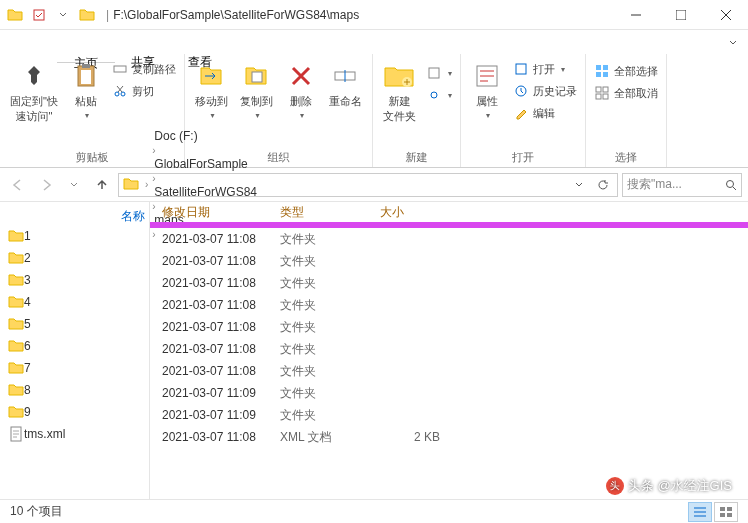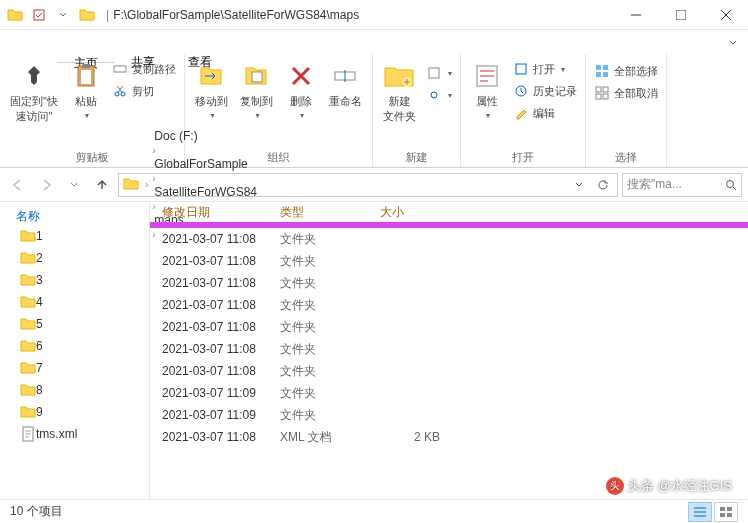--- a/index.html
+++ b/index.html
@@ -35,21 +35,21 @@
 .nav-arrow.enabled { color: #555; }
 .addr { flex: 1; height: 24px; border: 1px solid #ccc; display: flex; align-items: center; padding: 0 2px; background: #fff; }
 .addr .folder-ico { width: 18px; height: 18px; margin: 0 2px; }
 .crumb { padding: 0 4px; color: #333; font-size: 12px; display: flex; align-items: center; height: 100%; }
 .crumb-sep { color: #888; font-size: 10px; padding: 0 2px; }
 .addr-ref { width: 24px; display: flex; align-items: center; justify-content: center; color: #555; }
 .search { width: 120px; height: 24px; border: 1px solid #ccc; display: flex; align-items: center; padding: 0 4px; color: #888; font-size: 12px; }
 .search .sicon { margin-left: auto; color: #555; }
 
 .content { display: flex; height: 300px; }
-.sidebar { width: 150px; border-right: 1px solid #e5e5e5; padding: 6px 16px; }
+.sidebar { width: 150px; border-right: 1px solid #e5e5e5; padding: 6px 4px; text-align: right; }
 .col-header-row { display: flex; height: 26px; align-items: center; border-bottom: 6px solid #d946ef; color: #a16207; font-size: 12px; }
 .listing { flex: 1; }
 .col-name { width: 260px; padding-left: 12px; }
 .col-type { width: 100px; }
 .col-size { width: 80px; text-align: right; padding-right: 20px; }
 .row { display: flex; height: 22px; align-items: center; font-size: 12px; color: #333; }
 .row .col-name { display: flex; align-items: center; gap: 6px; }
 .row .col-date, .row .col-type, .row .col-size { color: #666; }
 .fico { width: 16px; height: 16px; flex-shrink: 0; }
 

